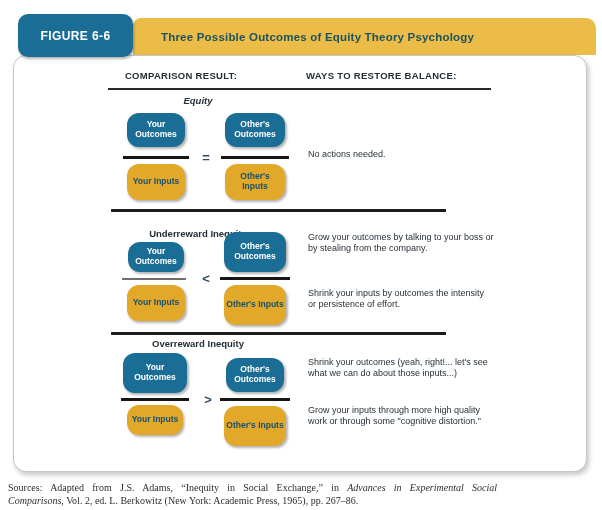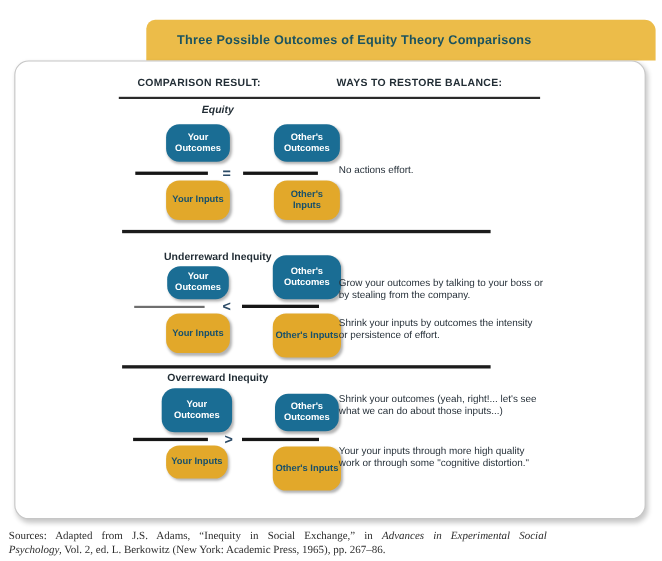--- a/index.html
+++ b/index.html
@@ -24,21 +24,21 @@
   .panel *{position:absolute;box-sizing:border-box;}
 
   .colhead{color:var(--ink);font-weight:bold;font-size:9.5px;letter-spacing:.3px;white-space:nowrap;}
   .rule{background:#2a2a2a;}
   .divider{background:#1c1c1c;}
 
   .sec-heading{color:var(--ink);font-weight:bold;font-size:9.5px;text-align:center;white-space:nowrap;}
 
   .box{border-radius:12px;display:flex;align-items:center;justify-content:center;
        text-align:center;font-weight:bold;font-size:8.5px;line-height:1.15;
-       box-shadow:1.5px 2px 2.5px rgba(0,0,0,.3);padding:2px;margin-left:24px;}
+       box-shadow:1.5px 2px 2.5px rgba(0,0,0,.3);padding:2px;}
   .box.teal{background:var(--teal);color:#ffffff;}
   .box.gold{background:var(--gold);color:var(--gold-box-text);}
 
   .frac-line{background:#161616;height:3px;}
   .frac-line.thin{background:#6f6f6f;height:2px;}
 
   .op{color:var(--operator);font-weight:bold;font-size:13px;width:18px;text-align:center;}
 
   .note{color:var(--note-text);font-size:9px;line-height:1.25;width:186px;}
 
@@ -46,21 +46,24 @@
   .sources{position:absolute;left:8px;top:481px;width:489px;z-index:1;
            font-family:"Liberation Serif",serif;font-size:10px;line-height:13px;color:#2d2d2d;}
   .sources .justified{text-align:justify;text-align-last:justify;}
 </style>
 </head>
 <body>
 
 <div id="stage">
 
   <div class="gold-bar">
-    <span class="title">Three Possible Outcomes of Equity Theory Comparisons</span>
+    <span class="title">Three Possible Outcomes of Equity Theory Psychology</span>
+  </div>
+  <div class="figure-tab">
+    <span>FIGURE 6-6</span>
   </div>
 
   <div class="panel">
 
     <div class="colhead" style="left:92px;top:14px;width:150px;text-align:center;">COMPARISON RESULT:</div>
     <div class="colhead" style="left:292px;top:14px;">WAYS TO RESTORE BALANCE:</div>
     <div class="rule" style="left:94px;top:32px;width:383px;height:2px;"></div>
 
     <div style="left:0;top:0;width:0;height:0;">
       <div class="sec-heading" style="left:84px;top:39px;width:200px;font-style:italic;">Equity</div>
@@ -68,58 +71,58 @@
       <div class="box teal" style="left:113px;top:57px;width:58px;height:34px;">Your Outcomes</div>
       <div class="frac-line" style="left:109px;top:100px;width:66px;"></div>
       <div class="box gold" style="left:113px;top:108px;width:58px;height:36px;">Your Inputs</div>
 
       <div class="op" style="left:183px;top:94px;">=</div>
 
       <div class="box teal" style="left:211px;top:57px;width:60px;height:34px;">Other's Outcomes</div>
       <div class="frac-line" style="left:207px;top:100px;width:68px;"></div>
       <div class="box gold" style="left:211px;top:108px;width:60px;height:36px;">Other's Inputs</div>
 
-      <div class="note" style="left:294px;top:93px;">No actions effort.</div>
+      <div class="note" style="left:294px;top:93px;">No actions needed.</div>
     </div>
 
     <div style="left:0;top:0;width:0;height:0;">
       <div class="divider" style="left:97px;top:153px;width:335px;height:3px;"></div>
       <div class="sec-heading" style="left:84px;top:172px;width:200px;">Underreward Inequity</div>
 
       <div class="box teal" style="left:114px;top:186px;width:56px;height:30px;">Your Outcomes</div>
       <div class="frac-line thin" style="left:108px;top:222px;width:64px;"></div>
       <div class="box gold" style="left:113px;top:229px;width:58px;height:36px;">Your Inputs</div>
 
       <div class="op" style="left:183px;top:215px;">&lt;</div>
 
       <div class="box teal" style="left:210px;top:176px;width:62px;height:40px;">Other's Outcomes</div>
       <div class="frac-line" style="left:206px;top:221px;width:70px;"></div>
       <div class="box gold" style="left:210px;top:229px;width:62px;height:40px;">Other's Inputs</div>
 
-      <div class="note" style="left:294px;top:196px;">Grow your outcomes by talking to your boss or by stealing from the company.</div>
+      <div class="note" style="left:294px;top:176px;">Grow your outcomes by talking to your boss or by stealing from the company.</div>
       <div class="note" style="left:294px;top:232px;">Shrink your inputs by outcomes the intensity or persistence of effort.</div>
     </div>
 
     <div style="left:0;top:0;width:0;height:0;">
       <div class="divider" style="left:97px;top:276px;width:335px;height:3px;"></div>
       <div class="sec-heading" style="left:84px;top:282px;width:200px;">Overreward Inequity</div>
 
       <div class="box teal" style="left:109px;top:297px;width:64px;height:40px;">Your Outcomes</div>
       <div class="frac-line" style="left:107px;top:342px;width:68px;"></div>
       <div class="box gold" style="left:113px;top:349px;width:56px;height:30px;">Your Inputs</div>
 
       <div class="op" style="left:185px;top:336px;">&gt;</div>
 
       <div class="box teal" style="left:212px;top:302px;width:58px;height:34px;">Other's Outcomes</div>
       <div class="frac-line" style="left:206px;top:342px;width:70px;"></div>
       <div class="box gold" style="left:210px;top:350px;width:62px;height:40px;">Other's Inputs</div>
 
       <div class="note" style="left:294px;top:301px;">Shrink your outcomes (yeah, right!... let's see what we can do about those inputs...)</div>
-      <div class="note" style="left:294px;top:349px;">Your your inputs through more high quality work or through some "cognitive distortion."</div>
+      <div class="note" style="left:294px;top:349px;">Grow your inputs through more high quality work or through some "cognitive distortion."</div>
     </div>
   </div>
 
   <div class="sources">
     <div class="justified"><span>Sources: Adapted from J.S. Adams, “Inequity in Social Exchange,” in</span> <i>Advances in Experimental Social</i></div>
-    <div><i>Psychology,</i> <span>Vol. 2, ed. L. Berkowitz (New York: Academic Press, 1965), pp. 267–86.</span></div>
+    <div><i>Comparisons,</i> <span>Vol. 2, ed. L. Berkowitz (New York: Academic Press, 1965), pp. 267–86.</span></div>
   </div>
 
 </div>
 
 </body></html>

